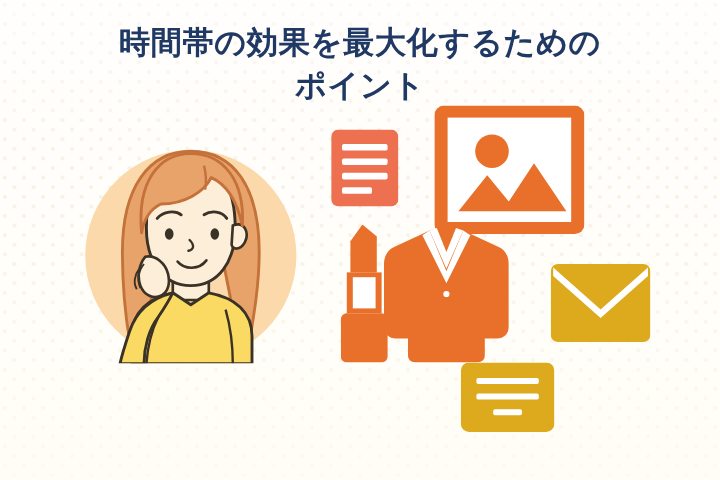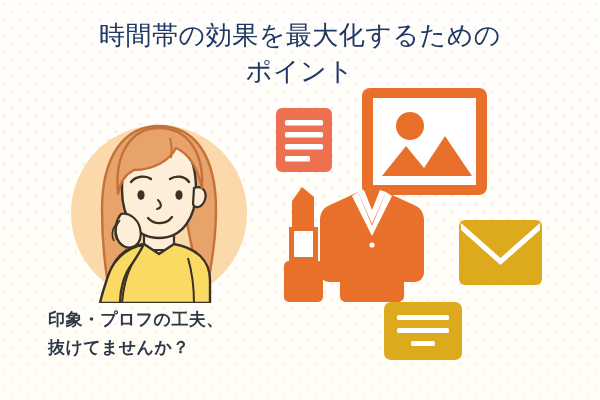--- a/index.html
+++ b/index.html
@@ -29,21 +29,21 @@
 
   
   .title {
     position: absolute;
     left: 0;
     top: 18px;
     width: 600px;
     text-align: center;
     color: #1f3864;
     font-size: 26px;
-    font-weight: normal;
+    font-weight: bold;
     line-height: 1.38;
     letter-spacing: 0.5px;
     white-space: pre-line;
   }
 
   
   .caption {
     position: absolute;
     left: 48px;
     top: 306px;
@@ -182,16 +182,14 @@
 
     <svg class="icon-abs" style="left:120px; top:222px;" width="78" height="58" viewBox="0 0 78 58" xmlns="http://www.w3.org/2000/svg">
       <rect x="0" y="0" width="78" height="58" rx="7" fill="#ddaa1e"></rect>
       <rect x="13" y="13" width="52" height="5" rx="1.6" fill="#ffffff"></rect>
       <rect x="13" y="26" width="52" height="5" rx="1.6" fill="#ffffff"></rect>
       <rect x="27" y="39" width="24" height="5" rx="1.6" fill="#ffffff"></rect>
     </svg>
 
   </div>
 
-  <div class="caption">印象・プロフの工夫、
-抜けてませんか？</div>
 
 </div>
 
 </body></html>

